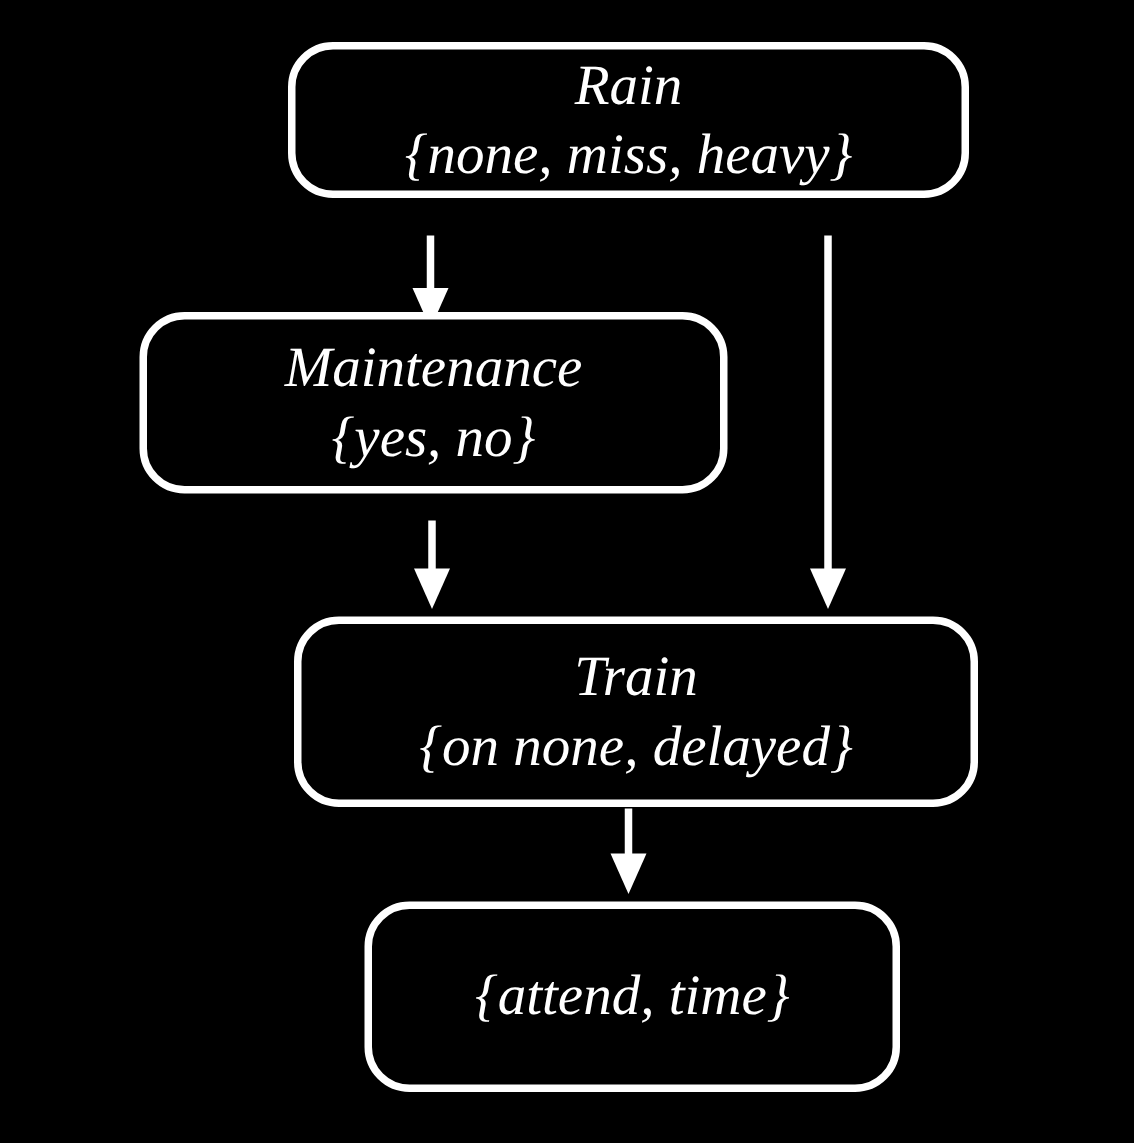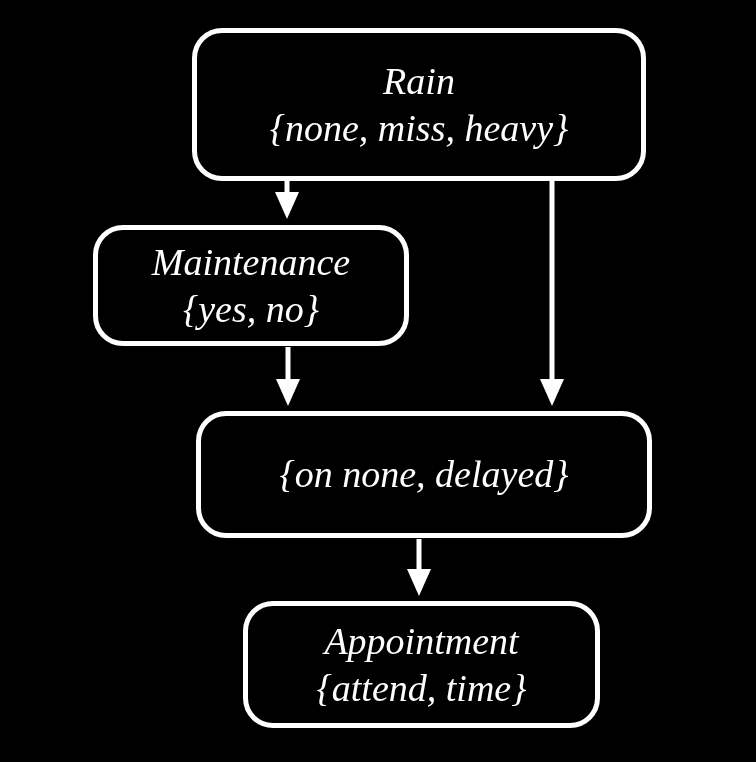--- a/index.html
+++ b/index.html
@@ -35,22 +35,22 @@
     justify-content: center;
     text-align: center;
     font-style: italic;
     font-size: 38px;
     line-height: 1.22;
   }
   .node .node-title,
   .node .node-values {
     white-space: nowrap;
   }
-  #node-rain        { left: 192px; top: 28px;  width: 454px; height: 153px; }
-  #node-maintenance { left: 93px;  top: 225px; width: 316px; height: 121px; }
+  #node-rain        { left: 192px; top: 28px;  width: 454px; height: 104px; }
+  #node-maintenance { left: 93px;  top: 208px; width: 392px; height: 121px; }
   #node-train       { left: 196px; top: 411px; width: 456px; height: 127px; }
   #node-appointment { left: 243px; top: 601px; width: 357px; height: 127px; }
 </style>
 </head>
 <body>
 
 <div class="canvas">
 
   <svg class="edges-layer" viewBox="0 0 756 762" xmlns="http://www.w3.org/2000/svg">
     <g stroke="#ffffff" fill="#ffffff">
@@ -75,21 +75,21 @@
     <span class="node-title">Rain</span>
     <span class="node-values">{none, miss, heavy}</span>
   </div>
 
   <div class="node" id="node-maintenance">
     <span class="node-title">Maintenance</span>
     <span class="node-values">{yes, no}</span>
   </div>
 
   <div class="node" id="node-train">
+    <span class="node-title">Train</span>
     <span class="node-values">{on none, delayed}</span>
   </div>
 
   <div class="node" id="node-appointment">
-    <span class="node-title">Appointment</span>
     <span class="node-values">{attend, time}</span>
   </div>
 
 </div>
 
 </body></html>

